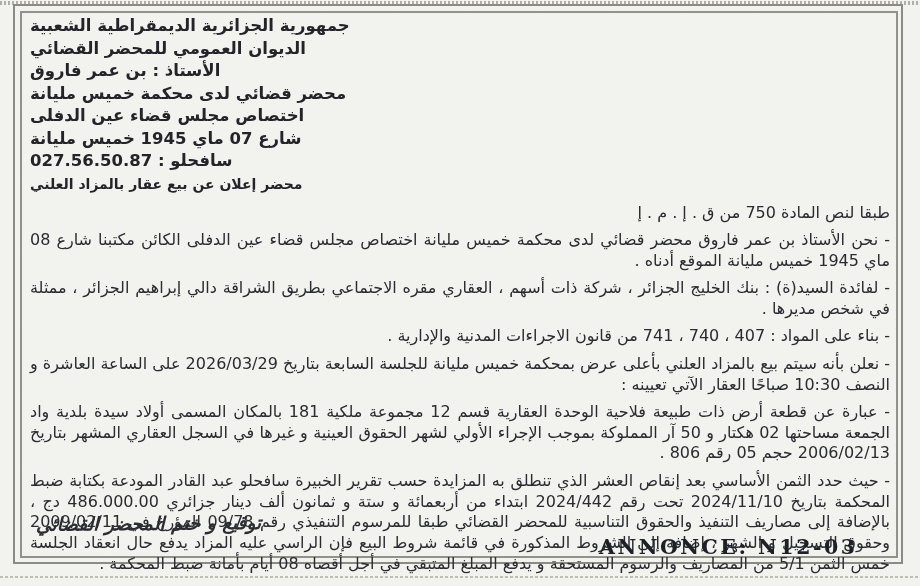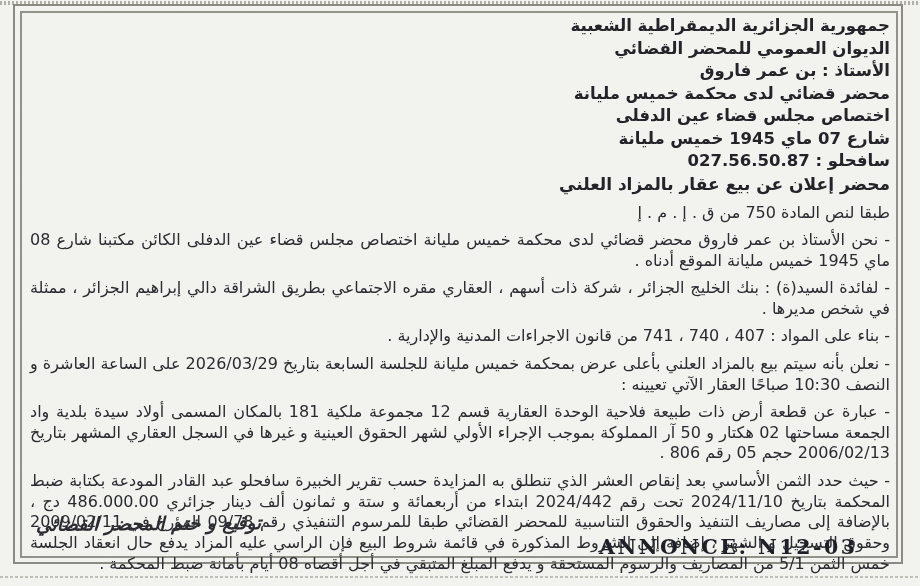--- a/index.html
+++ b/index.html
@@ -31,28 +31,28 @@
   .frame-inner{
     position:absolute;left:20px;top:11px;width:878px;height:547px;
     border:2px solid #92928a;
     box-sizing:border-box;
   }
   .content{
     position:absolute;left:30px;top:15px;width:860px;
     direction:rtl;
   }
   .letterhead{
-    text-align:right;
+    text-align:left;
     font-weight:bold;
     font-size:16.5px;
     line-height:22.5px;
     color:#232329;
   }
   .letterhead .hline{white-space:nowrap;}
-  .letterhead .doc-title{font-size:17px;}
+  .letterhead .doc-title{font-size:14px;}
   .body-text{
     margin-top:8px;
     font-size:16px;
     line-height:20.8px;
     text-align:justify;
     color:#2a2a31;
   }
   .body-text p{margin:0 0 6.5px 0;}
   .signature{
     position:absolute;left:36px;top:513px;

